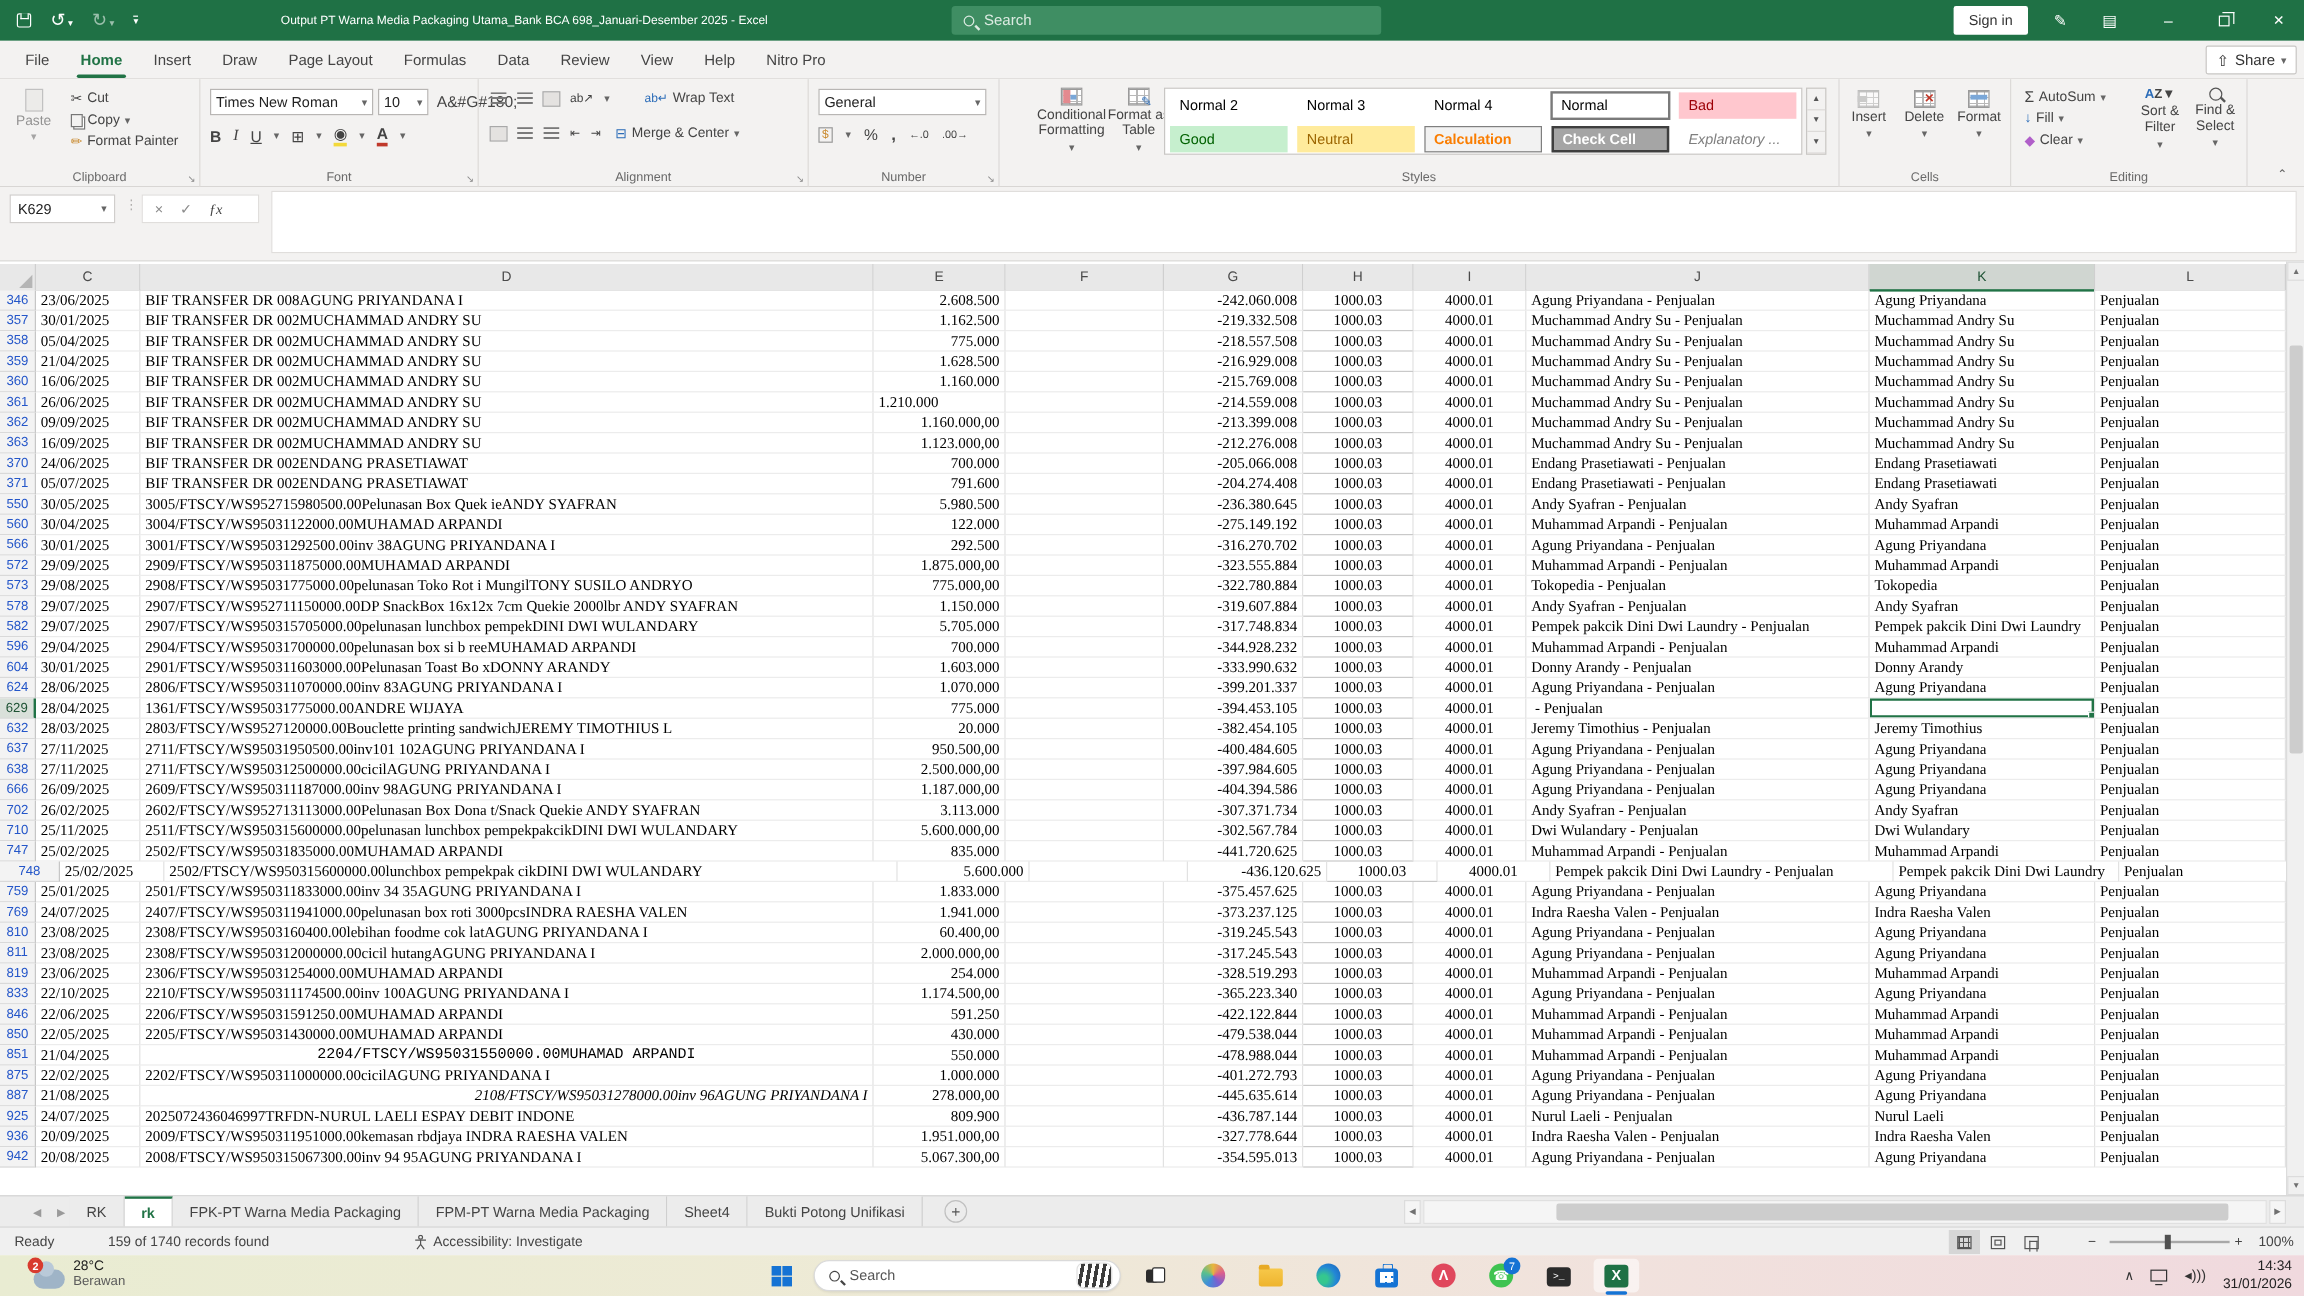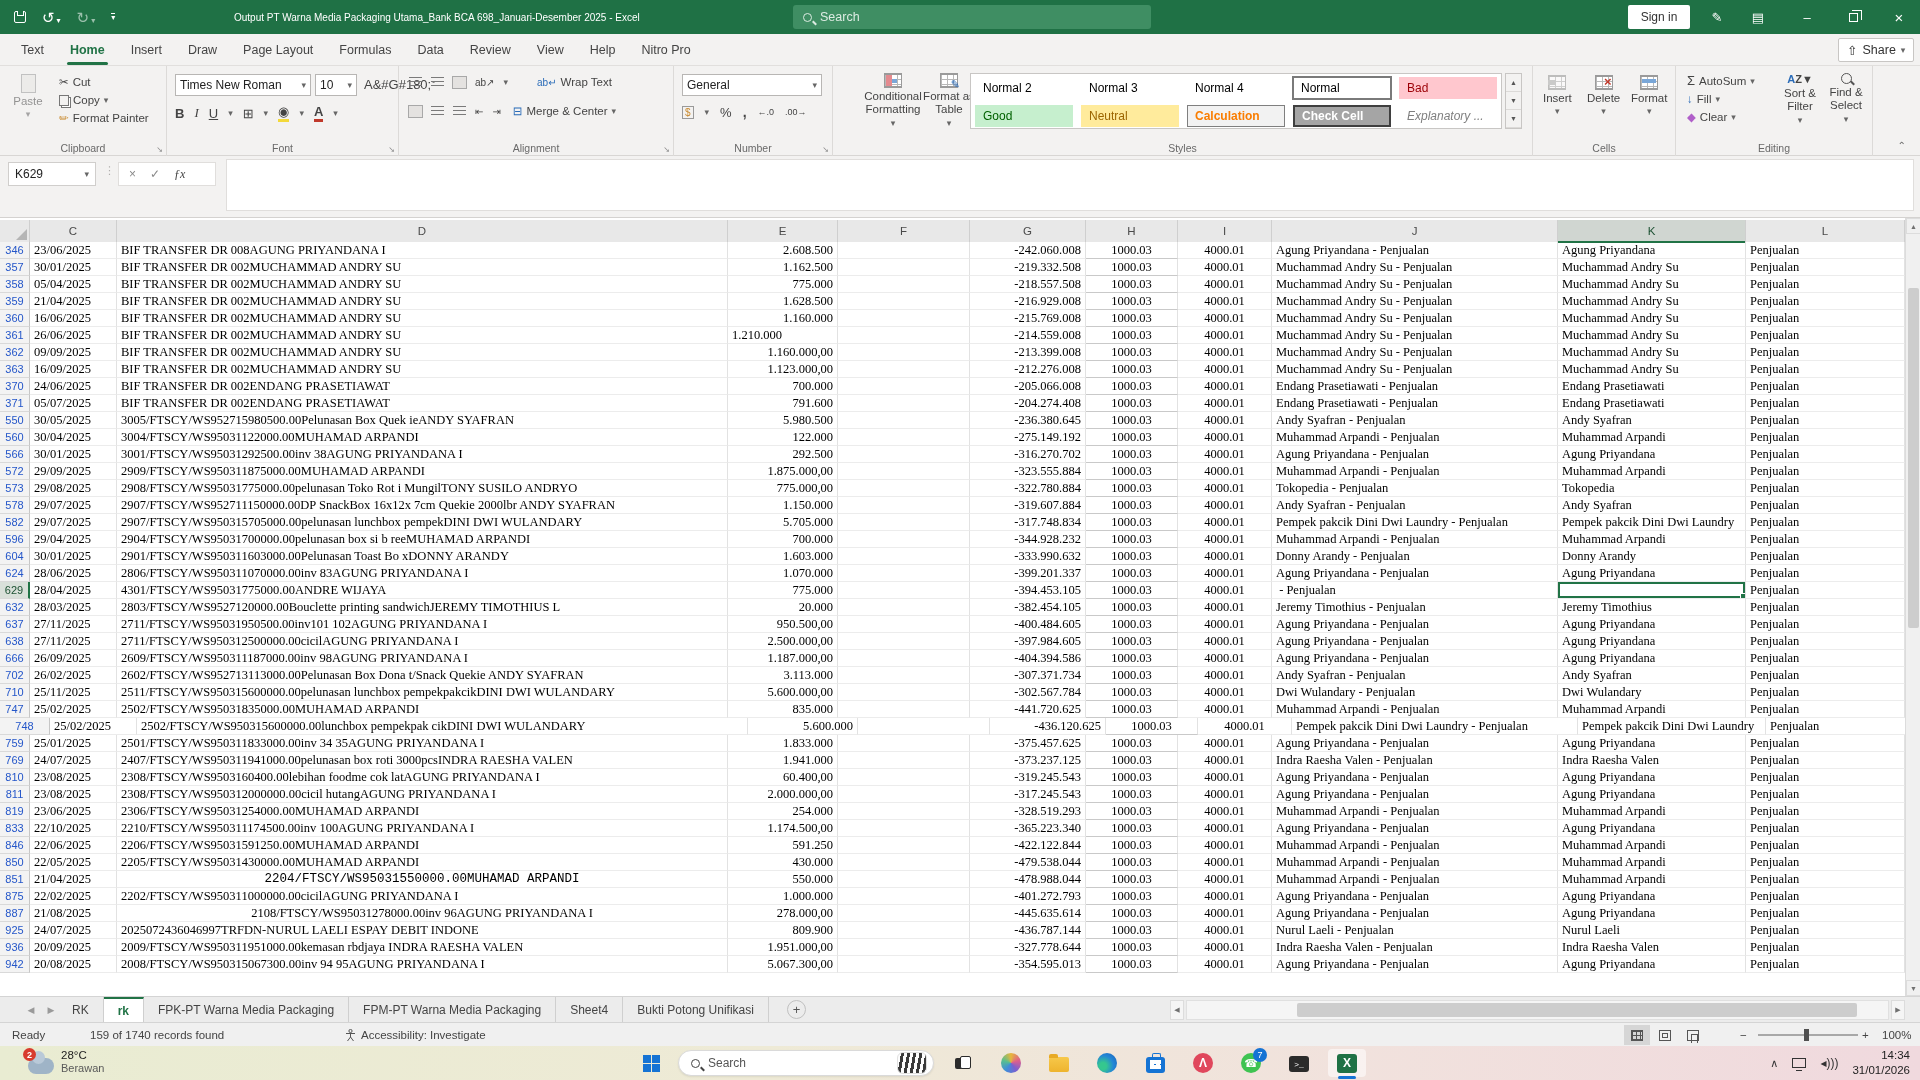--- a/index.html
+++ b/index.html
@@ -170,21 +170,21 @@
   <div class="tb-ic" style="left:1743px;">▤</div>
   <div class="tb-ic" style="left:1792px;">–</div>
   <div class="tb-ic" style="left:1838px;">
       <span class="restore-box"></span>
     </div>
   <div class="tb-ic" style="left:1884px;font-size:15px;">×</div>
 </div>
 
 <div id="tabsrow">
   <div id="menu-tabs">
-      <div class="mtab">Text</div>
+      <div class="mtab">File</div>
       <div class="mtab active">Home</div>
       <div class="mtab">Insert</div>
       <div class="mtab">Draw</div>
       <div class="mtab">Page Layout</div>
       <div class="mtab">Formulas</div>
       <div class="mtab">Data</div>
       <div class="mtab">Review</div>
       <div class="mtab">View</div>
       <div class="mtab">Help</div>
       <div class="mtab">Nitro Pro</div>
@@ -664,21 +664,21 @@
         <div class="cell" style="text-align: right; width: 116px; flex: 0 0 auto;">-399.201.337</div>
         <div class="cell c-h" style="text-align: center; width: 92px; flex: 0 0 auto;">1000.03</div>
         <div class="cell" style="text-align: center; width: 94px; flex: 0 0 auto;">4000.01</div>
         <div class="cell" style="text-align: left; width: 286px; flex: 0 0 auto;">Agung Priyandana - Penjualan</div>
         <div class="cell" style="text-align: left; width: 188px; flex: 0 0 auto;">Agung Priyandana</div>
         <div class="cell" style="text-align: left; width: 159px; flex: 0 0 auto;">Penjualan</div>
       </div>
       <div class="grow">
         <div class="rn sel" style="width: 30px; flex: 0 0 auto;">629</div>
         <div class="cell" style="text-align: left; width: 87px; flex: 0 0 auto;">28/04/2025</div>
-        <div class="cell" style="text-align: left; width: 611px; flex: 0 0 auto;">4301/FTSCY/WS95031775000.00ANDRE WIJAYA</div>
+        <div class="cell" style="text-align: left; width: 611px; flex: 0 0 auto;">1361/FTSCY/WS95031775000.00ANDRE WIJAYA</div>
         <div class="cell" style="text-align: right; width: 110px; flex: 0 0 auto;">775.000</div>
         <div class="cell" style="text-align: left; width: 132px; flex: 0 0 auto;"></div>
         <div class="cell" style="text-align: right; width: 116px; flex: 0 0 auto;">-394.453.105</div>
         <div class="cell c-h" style="text-align: center; width: 92px; flex: 0 0 auto;">1000.03</div>
         <div class="cell" style="text-align: center; width: 94px; flex: 0 0 auto;">4000.01</div>
         <div class="cell" style="text-align: left; width: 286px; flex: 0 0 auto;"> - Penjualan</div>
         <div class="cell sel-cell" style="text-align: left; width: 188px; flex: 0 0 auto;"></div>
         <div class="cell" style="text-align: left; width: 159px; flex: 0 0 auto;">Penjualan</div>
       </div>
       <div class="grow">
@@ -911,21 +911,21 @@
         <div class="cell" style="text-align: right; width: 116px; flex: 0 0 auto;">-401.272.793</div>
         <div class="cell c-h" style="text-align: center; width: 92px; flex: 0 0 auto;">1000.03</div>
         <div class="cell" style="text-align: center; width: 94px; flex: 0 0 auto;">4000.01</div>
         <div class="cell" style="text-align: left; width: 286px; flex: 0 0 auto;">Agung Priyandana - Penjualan</div>
         <div class="cell" style="text-align: left; width: 188px; flex: 0 0 auto;">Agung Priyandana</div>
         <div class="cell" style="text-align: left; width: 159px; flex: 0 0 auto;">Penjualan</div>
       </div>
       <div class="grow">
         <div class="rn" style="width: 30px; flex: 0 0 auto;">887</div>
         <div class="cell" style="text-align: left; width: 87px; flex: 0 0 auto;">21/08/2025</div>
-        <div class="cell" style="text-align: center; width: 611px; flex: 0 0 auto;">2108/FTSCY/WS95031278000.00inv 96AGUNG PRIYANDANA I</div>
+        <div class="cell" style="text-align: right; width: 611px; flex: 0 0 auto; font-style: italic;">2108/FTSCY/WS95031278000.00inv 96AGUNG PRIYANDANA I</div>
         <div class="cell" style="text-align: right; width: 110px; flex: 0 0 auto;">278.000,00</div>
         <div class="cell" style="text-align: left; width: 132px; flex: 0 0 auto;"></div>
         <div class="cell" style="text-align: right; width: 116px; flex: 0 0 auto;">-445.635.614</div>
         <div class="cell c-h" style="text-align: center; width: 92px; flex: 0 0 auto;">1000.03</div>
         <div class="cell" style="text-align: center; width: 94px; flex: 0 0 auto;">4000.01</div>
         <div class="cell" style="text-align: left; width: 286px; flex: 0 0 auto;">Agung Priyandana - Penjualan</div>
         <div class="cell" style="text-align: left; width: 188px; flex: 0 0 auto;">Agung Priyandana</div>
         <div class="cell" style="text-align: left; width: 159px; flex: 0 0 auto;">Penjualan</div>
       </div>
       <div class="grow">

